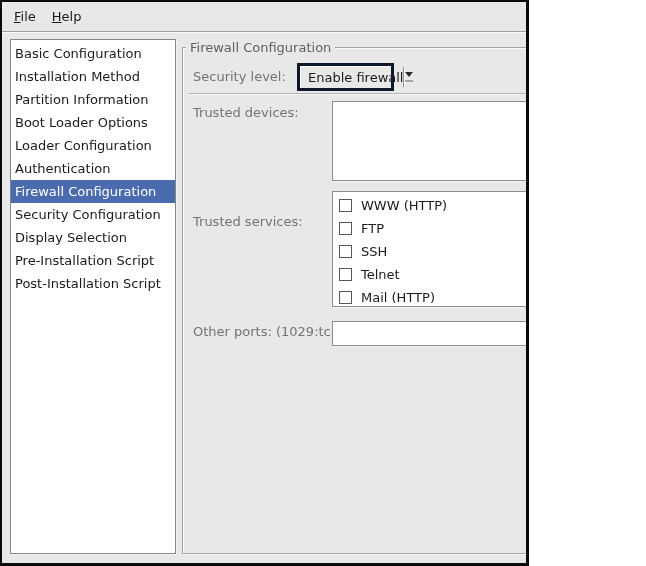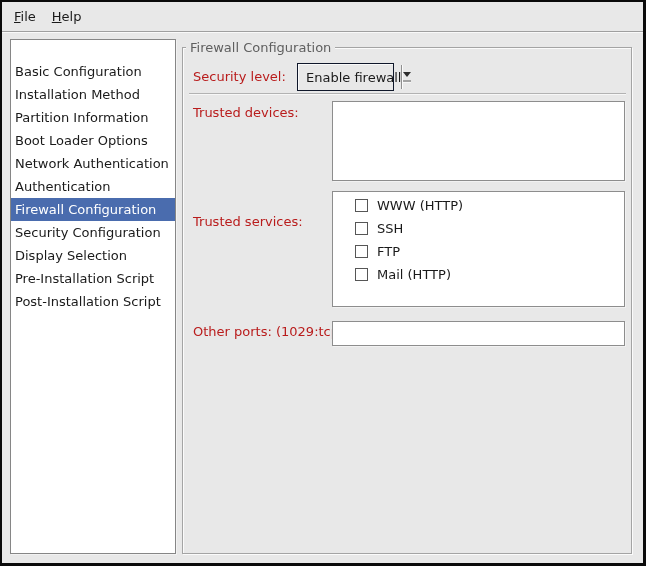--- a/index.html
+++ b/index.html
@@ -5,21 +5,21 @@
   * { margin: 0; padding: 0; box-sizing: border-box; }
   html, body { width: 646px; height: 566px; }
   body {
     font-family: "DejaVu Sans", "Liberation Sans", sans-serif;
     font-size: 13px;
     color: #1a1a1a;
     background: #ffffff;
   }
   .window {
     position: relative;
-    width: 646px;
+    width: 529px;
     height: 566px;
     background: #e8e8e8;
     border: 2px solid #0a0a0a;
     border-right-width: 3px;
     border-bottom-width: 3px;
     overflow: hidden;
   }
   
   .menubar {
     position: absolute;
@@ -38,21 +38,21 @@
   }
   .menu-item .mn { text-decoration: underline; }
   
   .sidebar {
     position: absolute;
     left: 8px; top: 37px;
     width: 166px; height: 515px;
     background: #ffffff;
     border: 1px solid #868686;
     box-shadow: 1px 1px 0 #f2f2f2;
-    padding-top: 20px;
+    padding-top: 2px;
     overflow: hidden;
   }
   .side-item {
     height: 23px;
     line-height: 23px;
     padding-left: 4px;
     white-space: nowrap;
     cursor: default;
   }
   .side-item.selected {
@@ -68,28 +68,28 @@
     box-shadow: inset 1px 1px 0 #fbfbfb, 1px 1px 0 #fbfbfb;
   }
   .frame-label {
     position: absolute;
     top: -9px; left: 3px;
     background: #e8e8e8;
     padding: 0 4px;
     color: #5f5f5f;
     line-height: 17px;
   }
-  .row-label { position: absolute; color: #b91c1c; white-space: nowrap; }
+  .row-label { position: absolute; color: #737373; white-space: nowrap; }
   
   .combobox {
     position: absolute;
     left: 114px; top: 15px;
     width: 97px; height: 28px;
     background: #e8e8e8;
-    border: 1px solid #0f172a;
+    border: 3px solid #0f172a;
     box-shadow: inset 1px 1px 0 #fafafa;
     display: flex;
     align-items: stretch;
     cursor: default;
   }
   .combo-text {
     flex: 1;
     display: flex;
     align-items: center;
     padding-left: 8px;
@@ -144,21 +144,21 @@
     position: absolute;
     left: 149px; top: 143px;
     width: 293px; height: 116px;
     padding-top: 2px;
     overflow: hidden;
   }
   .service-row {
     height: 23px;
     display: flex;
     align-items: center;
-    padding-left: 22px;
+    padding-left: 6px;
     cursor: default;
   }
   .checkbox {
     width: 13px; height: 13px;
     background: #ffffff;
     border: 1px solid #565656;
     margin-right: 9px;
     flex: none;
   }
   .entry {
@@ -182,21 +182,21 @@
   <div class="menubar">
     <span class="menu-item"><span class="mn">F</span><span>ile</span></span>
     <span class="menu-item"><span class="mn">H</span><span>elp</span></span>
   </div>
 
   <div class="sidebar">
     <div class="side-item">Basic Configuration</div>
     <div class="side-item">Installation Method</div>
     <div class="side-item">Partition Information</div>
     <div class="side-item">Boot Loader Options</div>
-    <div class="side-item">Network Authentication</div>
+    <div class="side-item">Loader Configuration</div>
     <div class="side-item">Authentication</div>
     <div class="side-item selected">Firewall Configuration</div>
     <div class="side-item">Security Configuration</div>
     <div class="side-item">Display Selection</div>
     <div class="side-item">Pre-Installation Script</div>
     <div class="side-item">Post-Installation Script</div>
   </div>
 
   <div class="frame">
     <span class="frame-label">Firewall Configuration</span>
@@ -218,25 +218,29 @@
     <div class="sunken devices-box"></div>
 
     <span class="row-label" style="left:10px; top:146px;margin-top:20px;">Trusted services:</span>
     <div class="sunken services-box">
       <div class="service-row">
         <span class="checkbox"></span>
         <span>WWW (HTTP)</span>
       </div>
       <div class="service-row">
         <span class="checkbox"></span>
+        <span>FTP</span>
+      </div>
+      <div class="service-row">
+        <span class="checkbox"></span>
         <span>SSH</span>
       </div>
       <div class="service-row">
         <span class="checkbox"></span>
-        <span>FTP</span>
+        <span>Telnet</span>
       </div>
       <div class="service-row">
         <span class="checkbox"></span>
         <span>Mail (HTTP)</span>
       </div>
     </div>
 
     <span class="row-label" style="left:10px; top:276px;">Other ports: (1029:tcp)</span>
     <input class="entry" type="text" value="" style="">
   </div>

